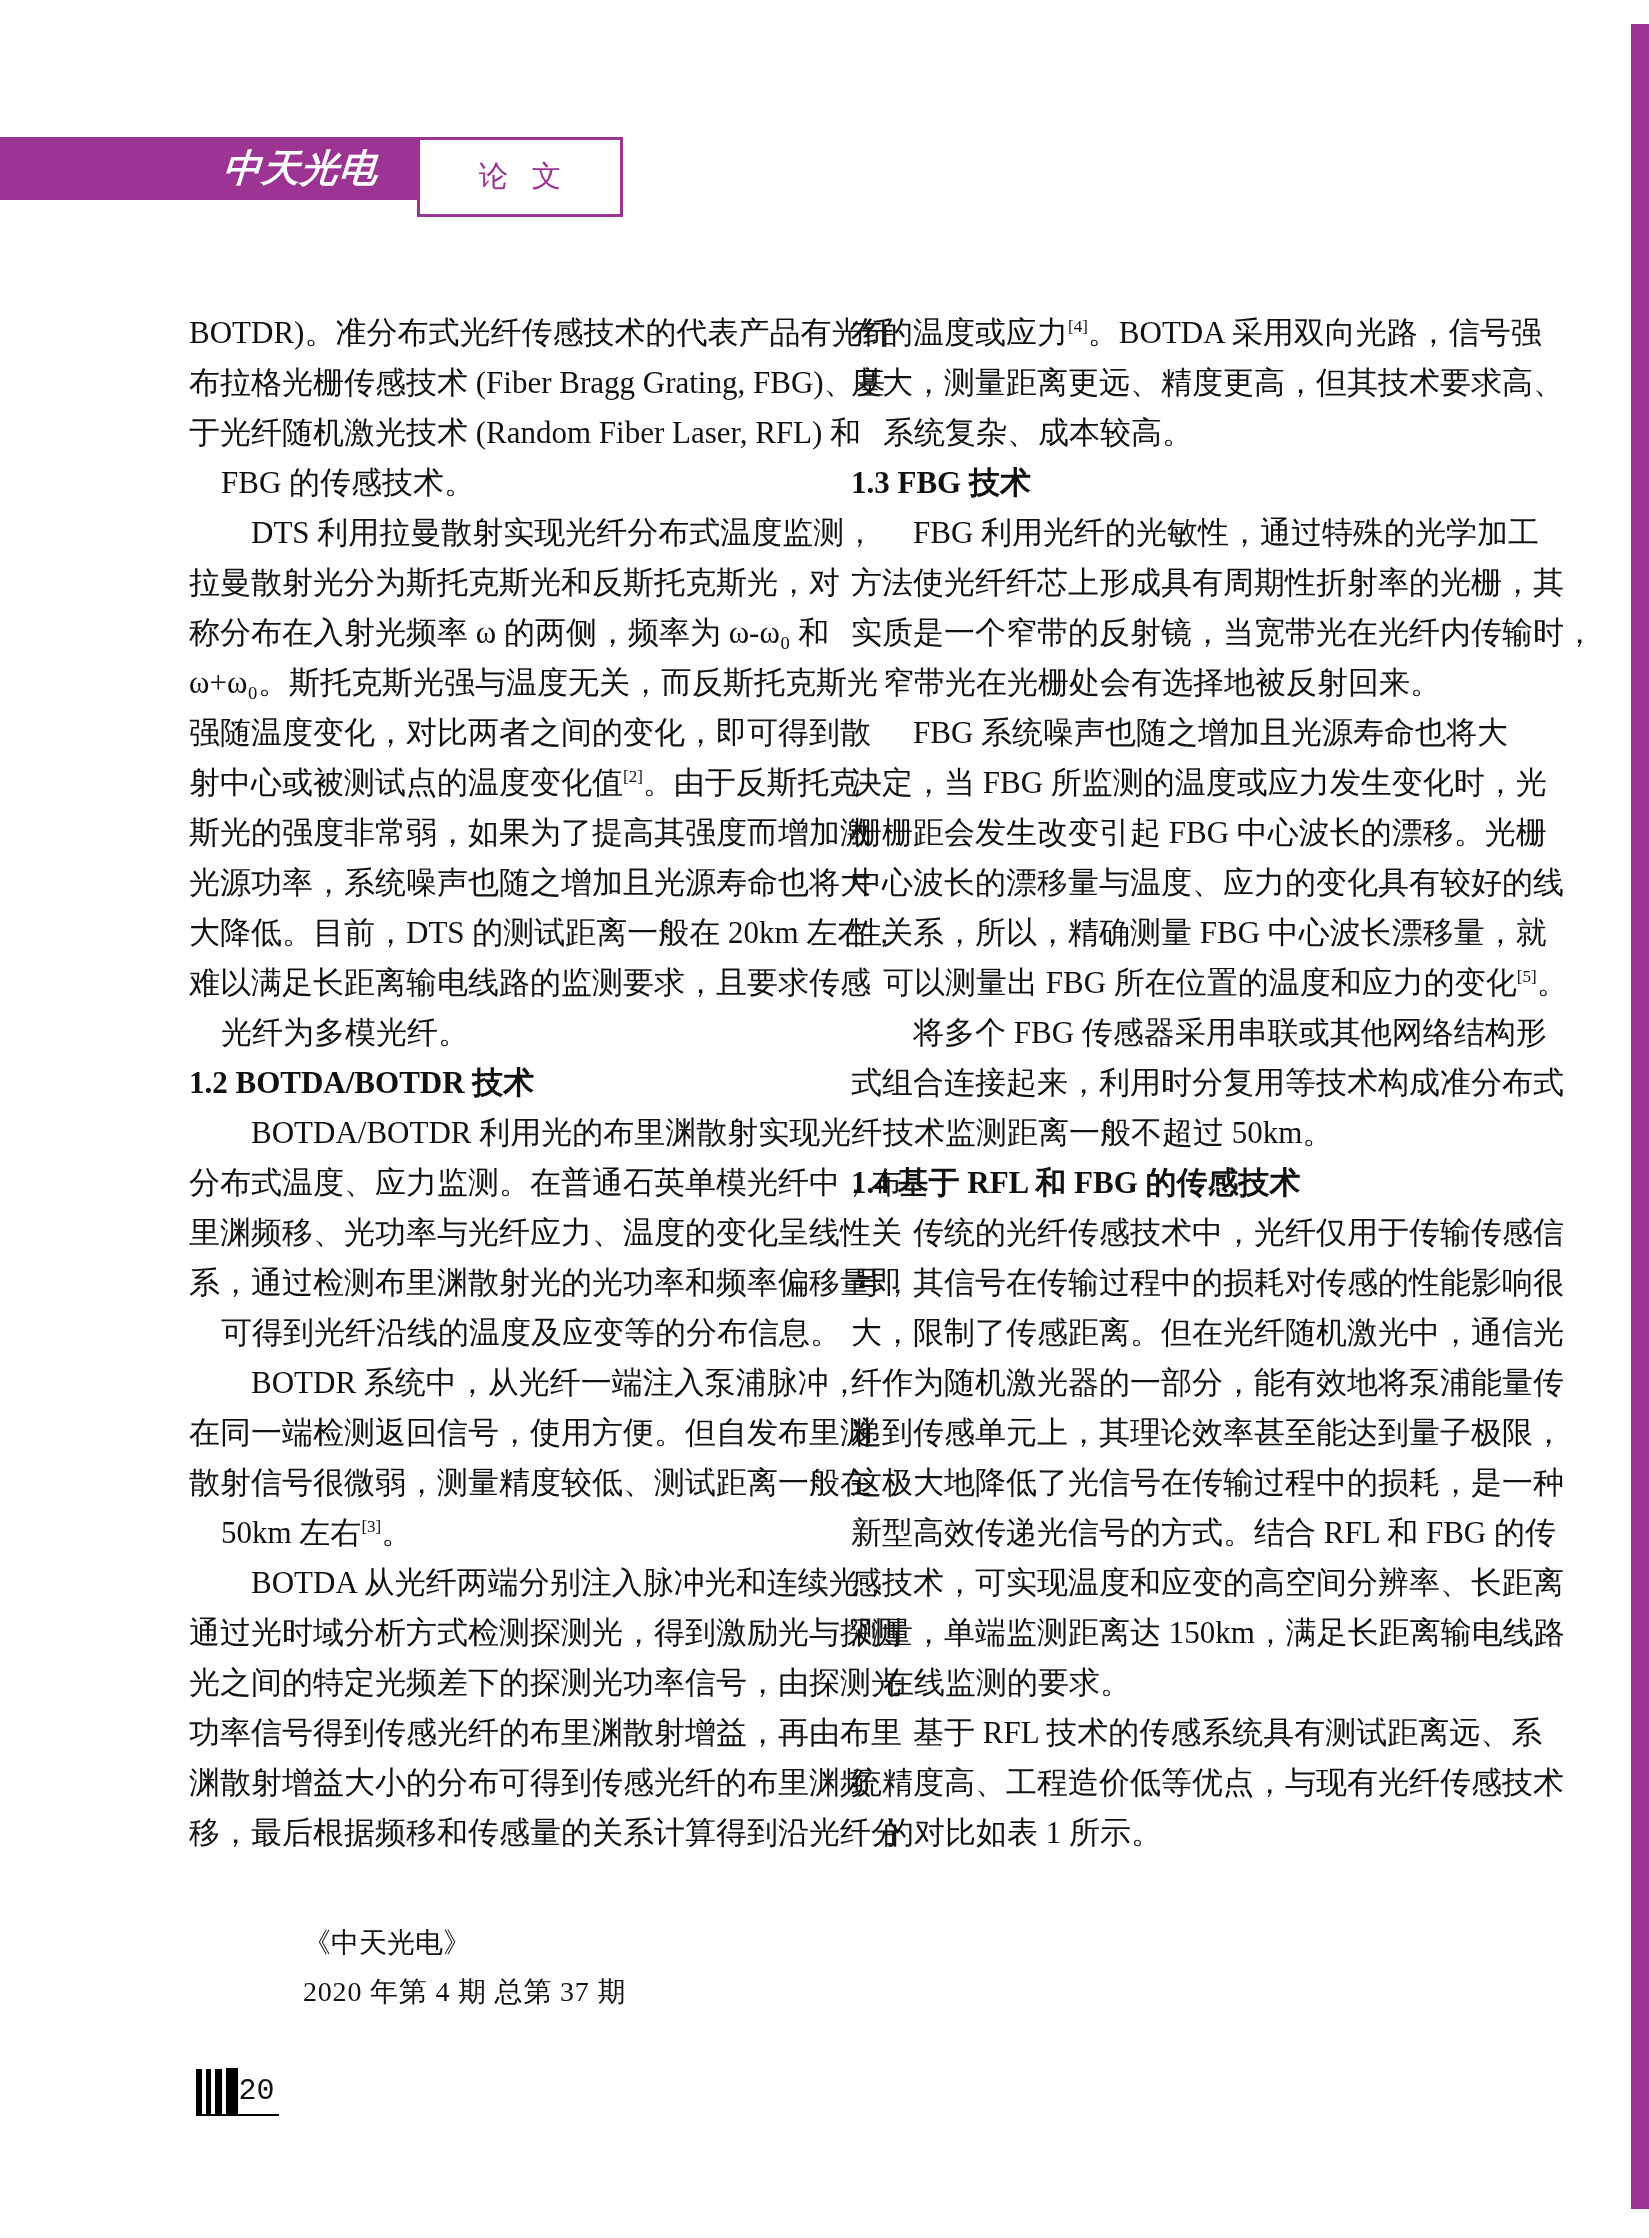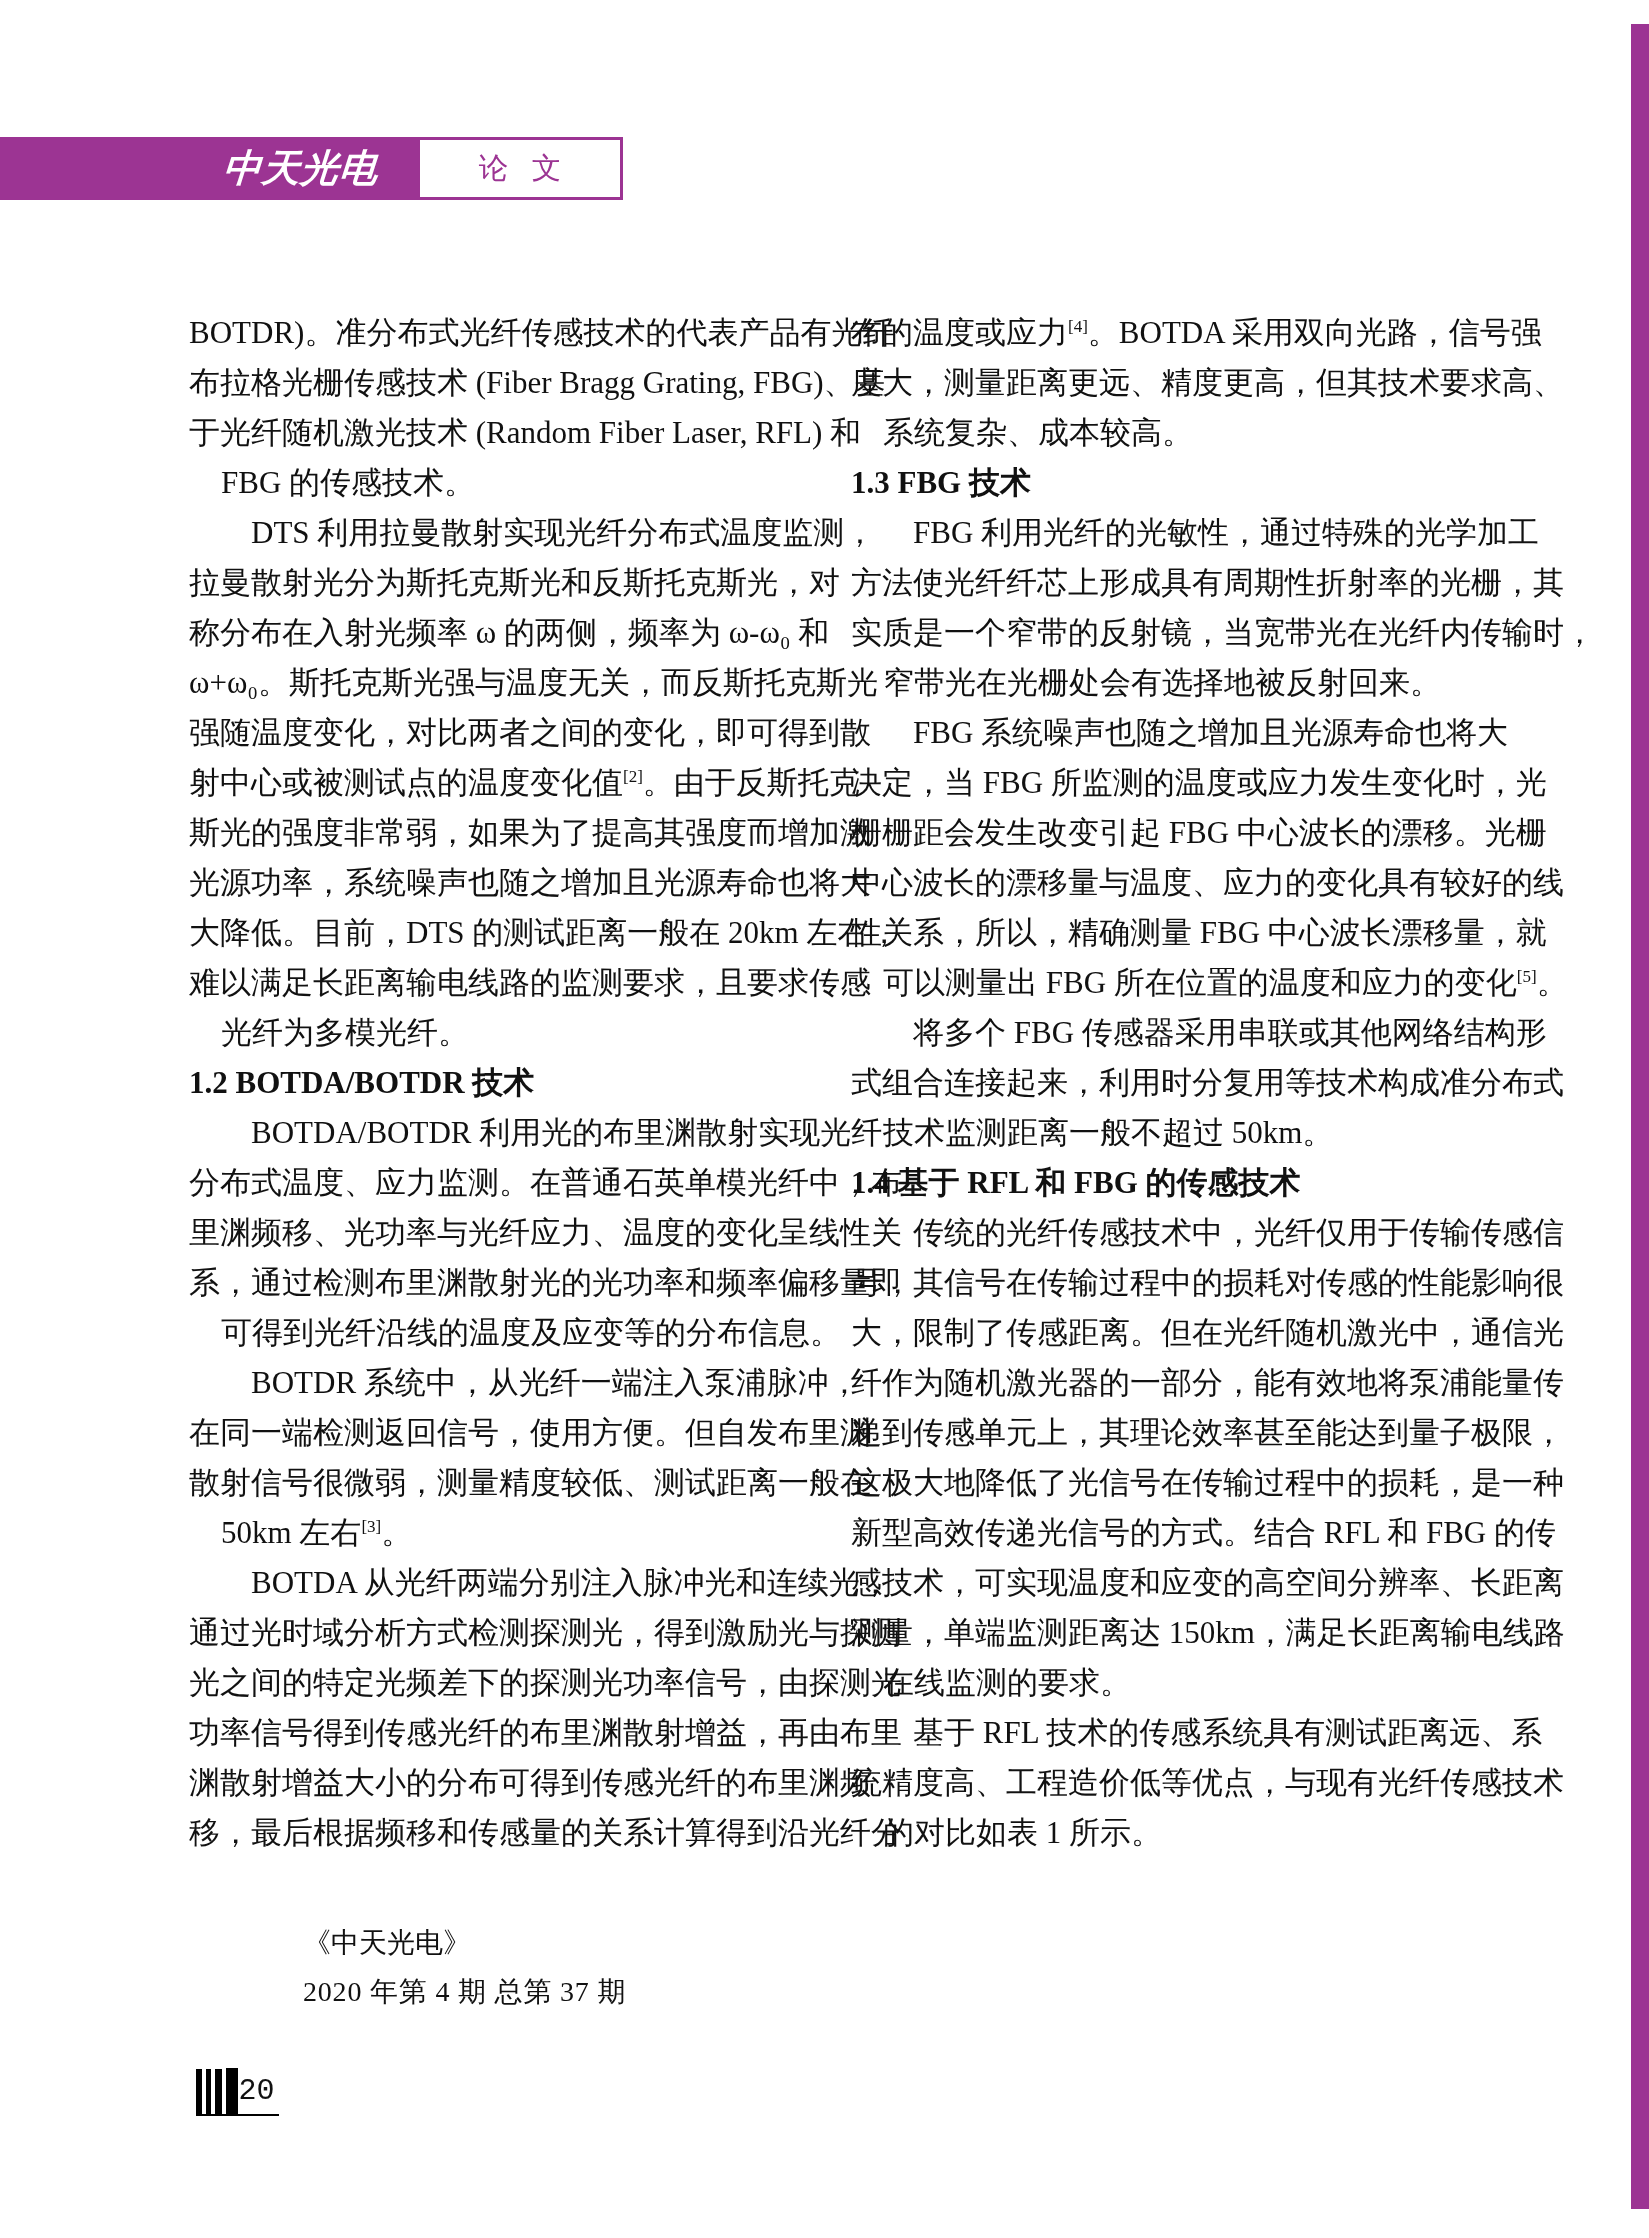--- a/index.html
+++ b/index.html
@@ -16,21 +16,21 @@
     position:absolute;left:0;top:137px;width:417px;height:63px;
     background:var(--purple);
   }
   .logo{
     position:absolute;left:223px;top:4.8px;width:160px;height:53px;
     color:#ffffff;font-size:38px;font-weight:bold;font-style:italic;
     letter-spacing:0.8px;line-height:53px;white-space:nowrap;
     transform:skewX(-4deg);
   }
   .tag-box{
-    position:absolute;left:417px;top:137px;width:206px;height:63px;
+    position:absolute;left:417px;top:137px;width:206px;height:80px;
     background:#ffffff;border:3.2px solid var(--purple);box-sizing:border-box;
     display:flex;align-items:center;justify-content:center;
   }
   .tag-box span{
     color:var(--purple);font-size:29.5px;letter-spacing:8px;
     font-family:"Liberation Serif","DejaVu Serif",serif;
     padding-left:8px;
   }
   
   .edge-bar{

